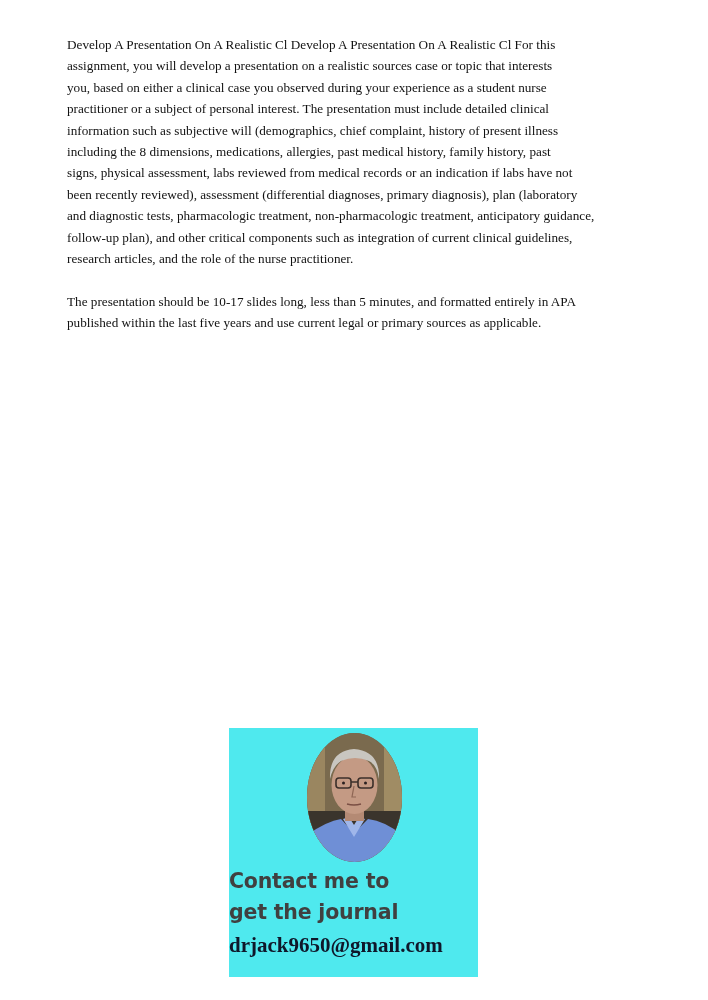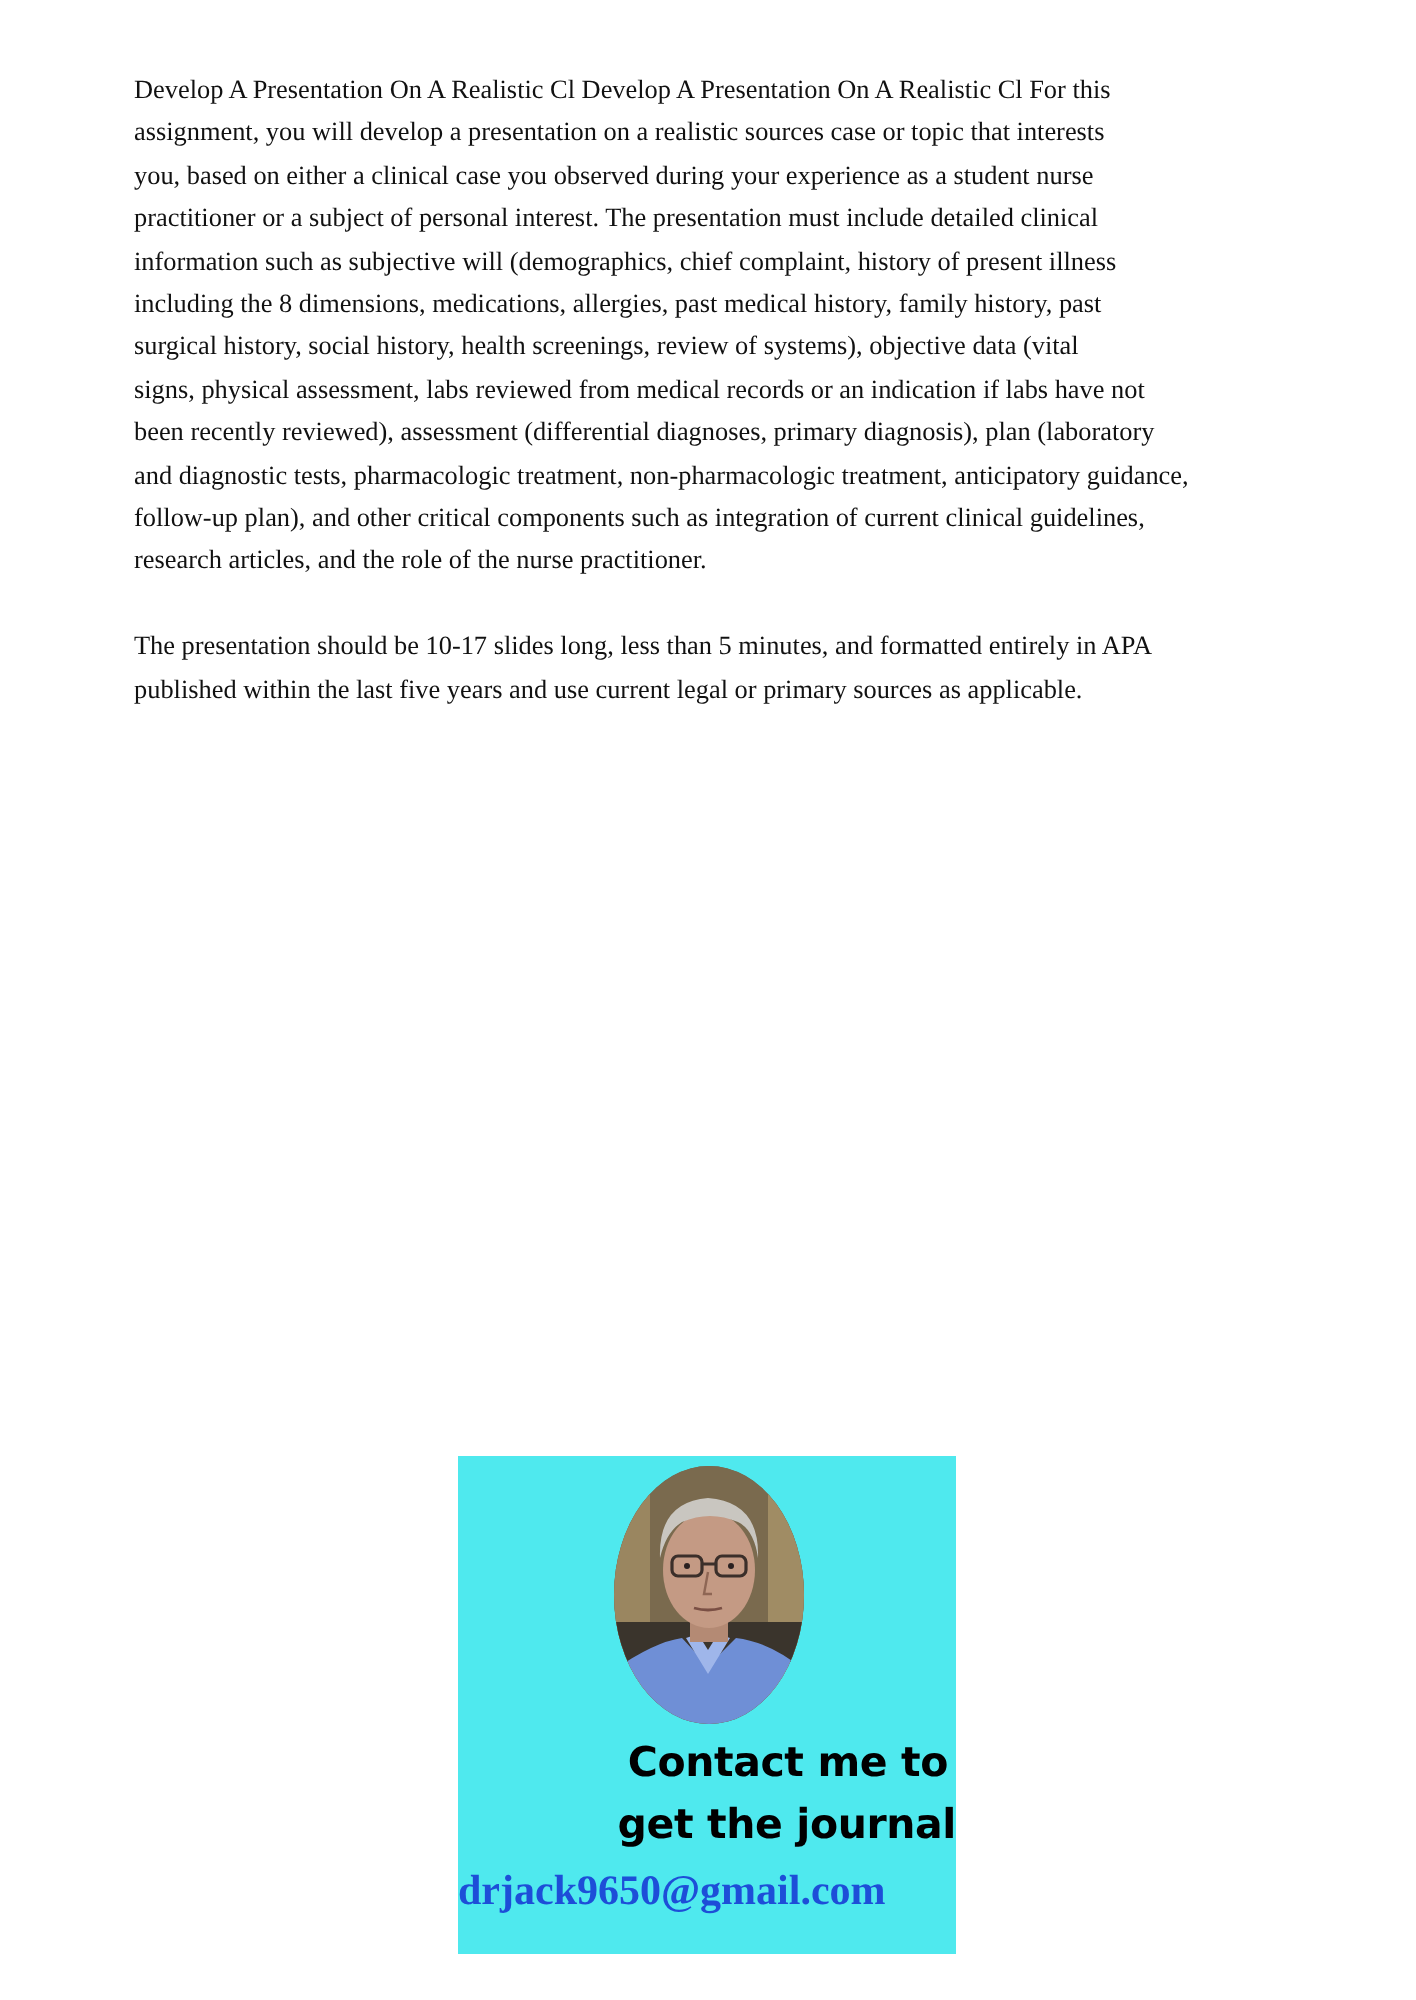--- a/index.html
+++ b/index.html
@@ -55,57 +55,56 @@
       height: 129px;
       border-radius: 50%;
       overflow: hidden;
       background: #6f6553;
     }
     .portrait svg { display: block; }
     .promo-headline {
       position: absolute;
       left: 0;
       width: 249px;
-      text-align: right;
+      text-align: left;
       font-family: "DejaVu Sans", "Liberation Sans", sans-serif;
       font-weight: bold;
       font-size: 20.5px;
-      color: #000000;
+      color: #404040;
       letter-spacing: -0.2px;
       white-space: nowrap;
     }
     .promo-line1 { top: 141px; padding-right: 4px; box-sizing: border-box; }
     .promo-line2 { top: 172px; }
     .promo-email {
       position: absolute;
       left: 0;
       width: 206px;
       top: 205px;
       text-align: center;
       font-family: "Liberation Serif", "DejaVu Serif", serif;
       font-weight: bold;
       font-size: 21px;
-      color: #1d4ed8;
+      color: #0f172a;
       white-space: nowrap;
     }
   </style>
 </head>
 <body>
 
 <div class="page">
 
   <div class="doc-body">
     <p class="para">
       <span class="line">Develop A Presentation On A Realistic Cl Develop A Presentation On A Realistic Cl For this</span>
       <span class="line">assignment, you will develop a presentation on a realistic sources case or topic that interests</span>
       <span class="line">you, based on either a clinical case you observed during your experience as a student nurse</span>
       <span class="line">practitioner or a subject of personal interest. The presentation must include detailed clinical</span>
       <span class="line">information such as subjective will (demographics, chief complaint, history of present illness</span>
       <span class="line">including the 8 dimensions, medications, allergies, past medical history, family history, past</span>
-      <span class="line">surgical history, social history, health screenings, review of systems), objective data (vital</span>
       <span class="line">signs, physical assessment, labs reviewed from medical records or an indication if labs have not</span>
       <span class="line">been recently reviewed), assessment (differential diagnoses, primary diagnosis), plan (laboratory</span>
       <span class="line">and diagnostic tests, pharmacologic treatment, non-pharmacologic treatment, anticipatory guidance,</span>
       <span class="line">follow-up plan), and other critical components such as integration of current clinical guidelines,</span>
       <span class="line">research articles, and the role of the nurse practitioner.</span>
     </p>
     <p class="para">
       <span class="line">The presentation should be 10-17 slides long, less than 5 minutes, and formatted entirely in APA</span>
       <span class="line">published within the last five years and use current legal or primary sources as applicable.</span>
     </p>

